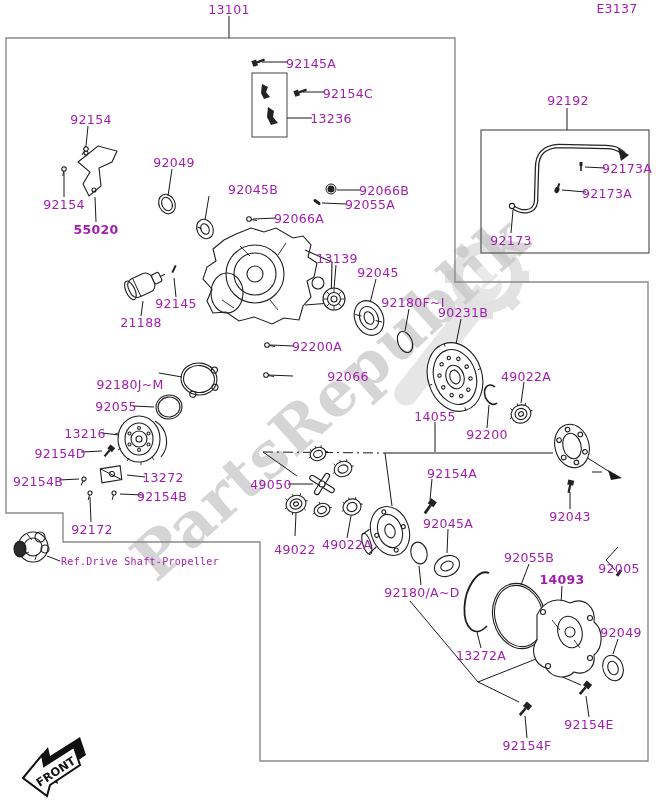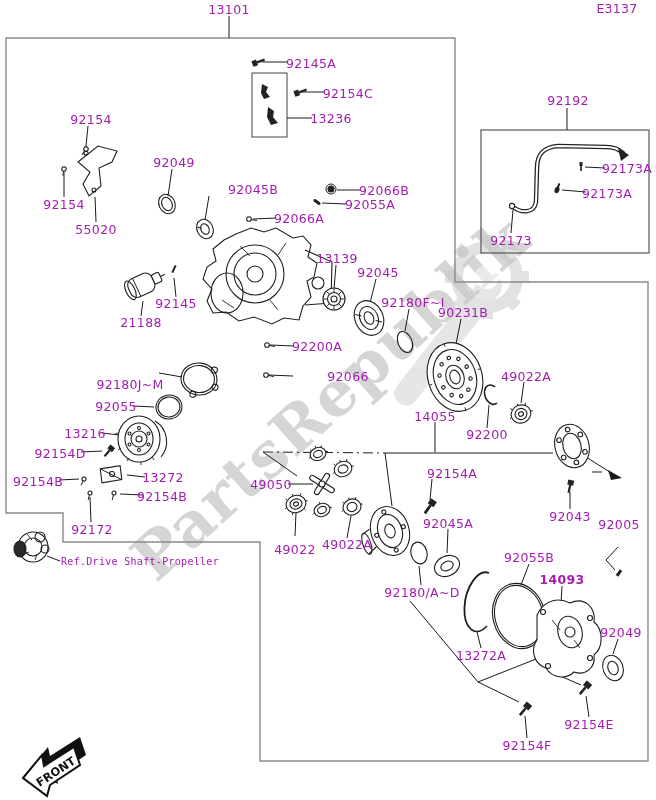--- a/index.html
+++ b/index.html
@@ -426,21 +426,21 @@
   </svg>
 
   <div id="labels-layer">
       <div class="plabel" style="left: 229px; top: 9px;">13101</div>
       <div class="plabel" style="left: 617px; top: 8px;">E3137</div>
       <div class="plabel" style="left: 311px; top: 63px;">92145A</div>
       <div class="plabel" style="left: 348px; top: 93px;">92154C</div>
       <div class="plabel" style="left: 331px; top: 118px;">13236</div>
       <div class="plabel" style="left: 91px; top: 119px;">92154</div>
       <div class="plabel" style="left: 64px; top: 204px;">92154</div>
-      <div class="plabel" style="left: 96px; top: 229px;">55020</div>
+      <div class="plabel" style="left: 96px; top: 229px; font-weight: bold;">55020</div>
       <div class="plabel" style="left: 174px; top: 162px;">92049</div>
       <div class="plabel" style="left: 213px; top: 189px; margin-left: 40px;">92045B</div>
       <div class="plabel" style="left: 384px; top: 190px;">92066B</div>
       <div class="plabel" style="left: 370px; top: 204px;">92055A</div>
       <div class="plabel" style="left: 299px; top: 218px;">92066A</div>
       <div class="plabel" style="left: 337px; top: 258px;">13139</div>
       <div class="plabel" style="left: 378px; top: 272px;">92045</div>
       <div class="plabel" style="left: 413px; top: 302px;">92180F~I</div>
       <div class="plabel" style="left: 463px; top: 312px;">90231B</div>
       <div class="plabel" style="left: 317px; top: 346px;">92200A</div>
@@ -457,21 +457,21 @@
       <div class="plabel" style="left: 176px; top: 303px;">92145</div>
       <div class="plabel" style="left: 271px; top: 484px;">49050</div>
       <div class="plabel" style="left: 295px; top: 543px; margin-top: 6px;">49022</div>
       <div class="plabel" style="left: 347px; top: 544px;">49022A</div>
       <div class="plabel" style="left: 435px; top: 416px;">14055</div>
       <div class="plabel" style="left: 487px; top: 434px;">92200</div>
       <div class="plabel" style="left: 526px; top: 376px;">49022A</div>
       <div class="plabel" style="left: 452px; top: 473px;">92154A</div>
       <div class="plabel" style="left: 570px; top: 516px;">92043</div>
       <div class="plabel" style="left: 448px; top: 523px;">92045A</div>
-      <div class="plabel" style="left: 619px; top: 524px;">92005</div>
+      <div class="plabel" style="left: 619px; top: 568px;">92005</div>
       <div class="plabel" style="left: 422px; top: 592px;">92180/A~D</div>
       <div class="plabel" style="left: 529px; top: 557px; text-align: right;">92055B</div>
       <div class="plabel" style="left: 562px; top: 579px; font-weight: bold;">14093</div>
       <div class="plabel" style="left: 481px; top: 655px;">13272A</div>
       <div class="plabel" style="left: 621px; top: 632px;">92049</div>
       <div class="plabel" style="left: 589px; top: 724px;">92154E</div>
       <div class="plabel" style="left: 527px; top: 745px;">92154F</div>
       <div class="plabel" style="left: 568px; top: 100px;">92192</div>
       <div class="plabel" style="left: 627px; top: 168px;">92173A</div>
       <div class="plabel" style="left: 607px; top: 193px;">92173A</div>

